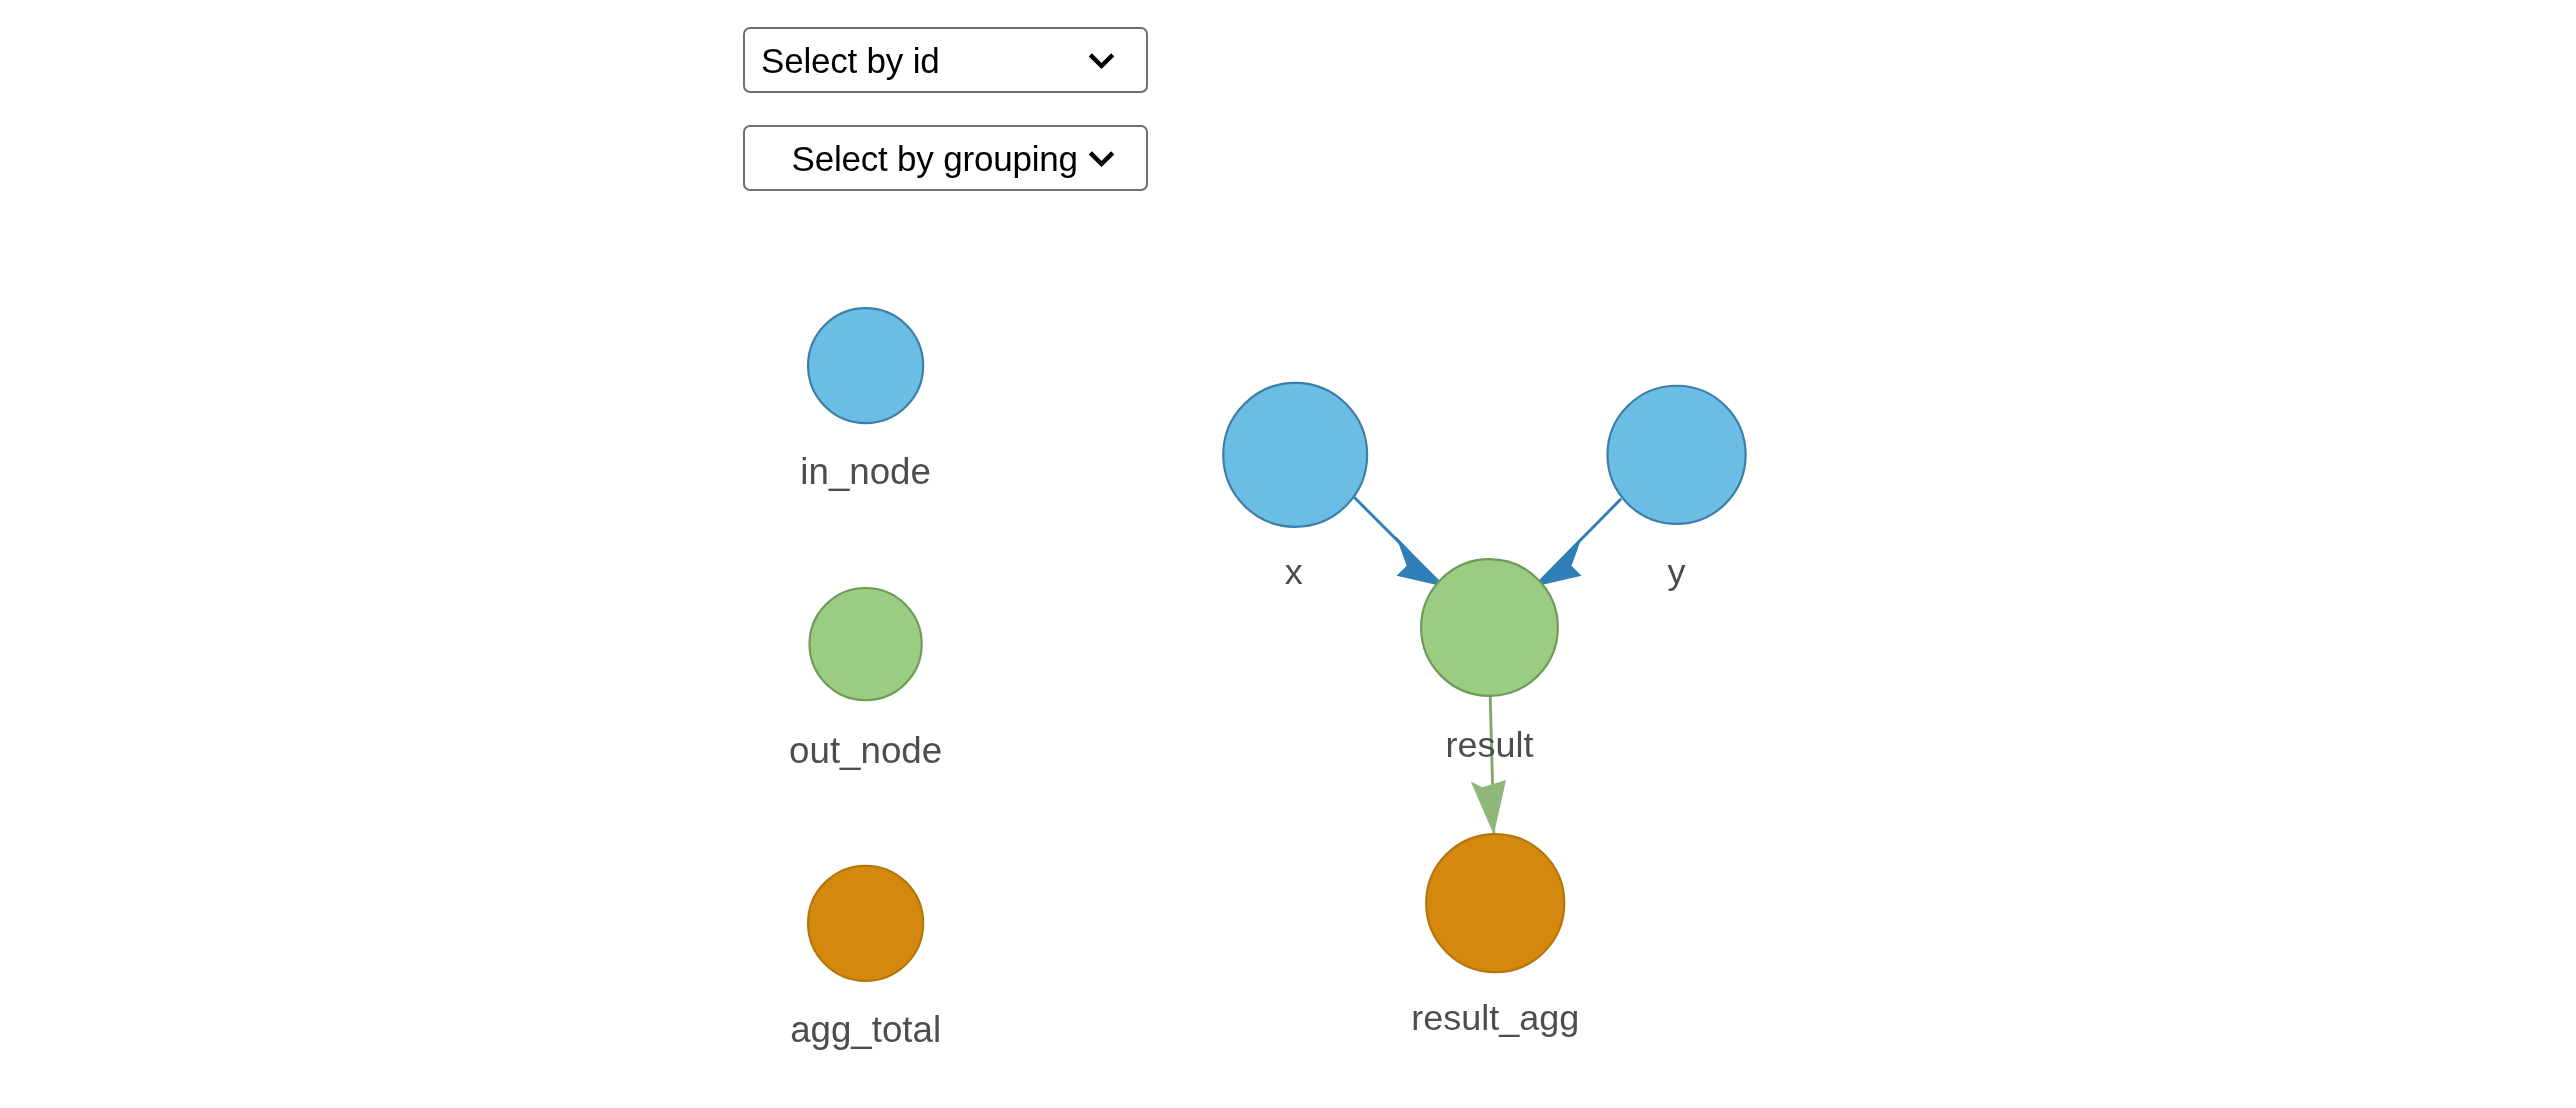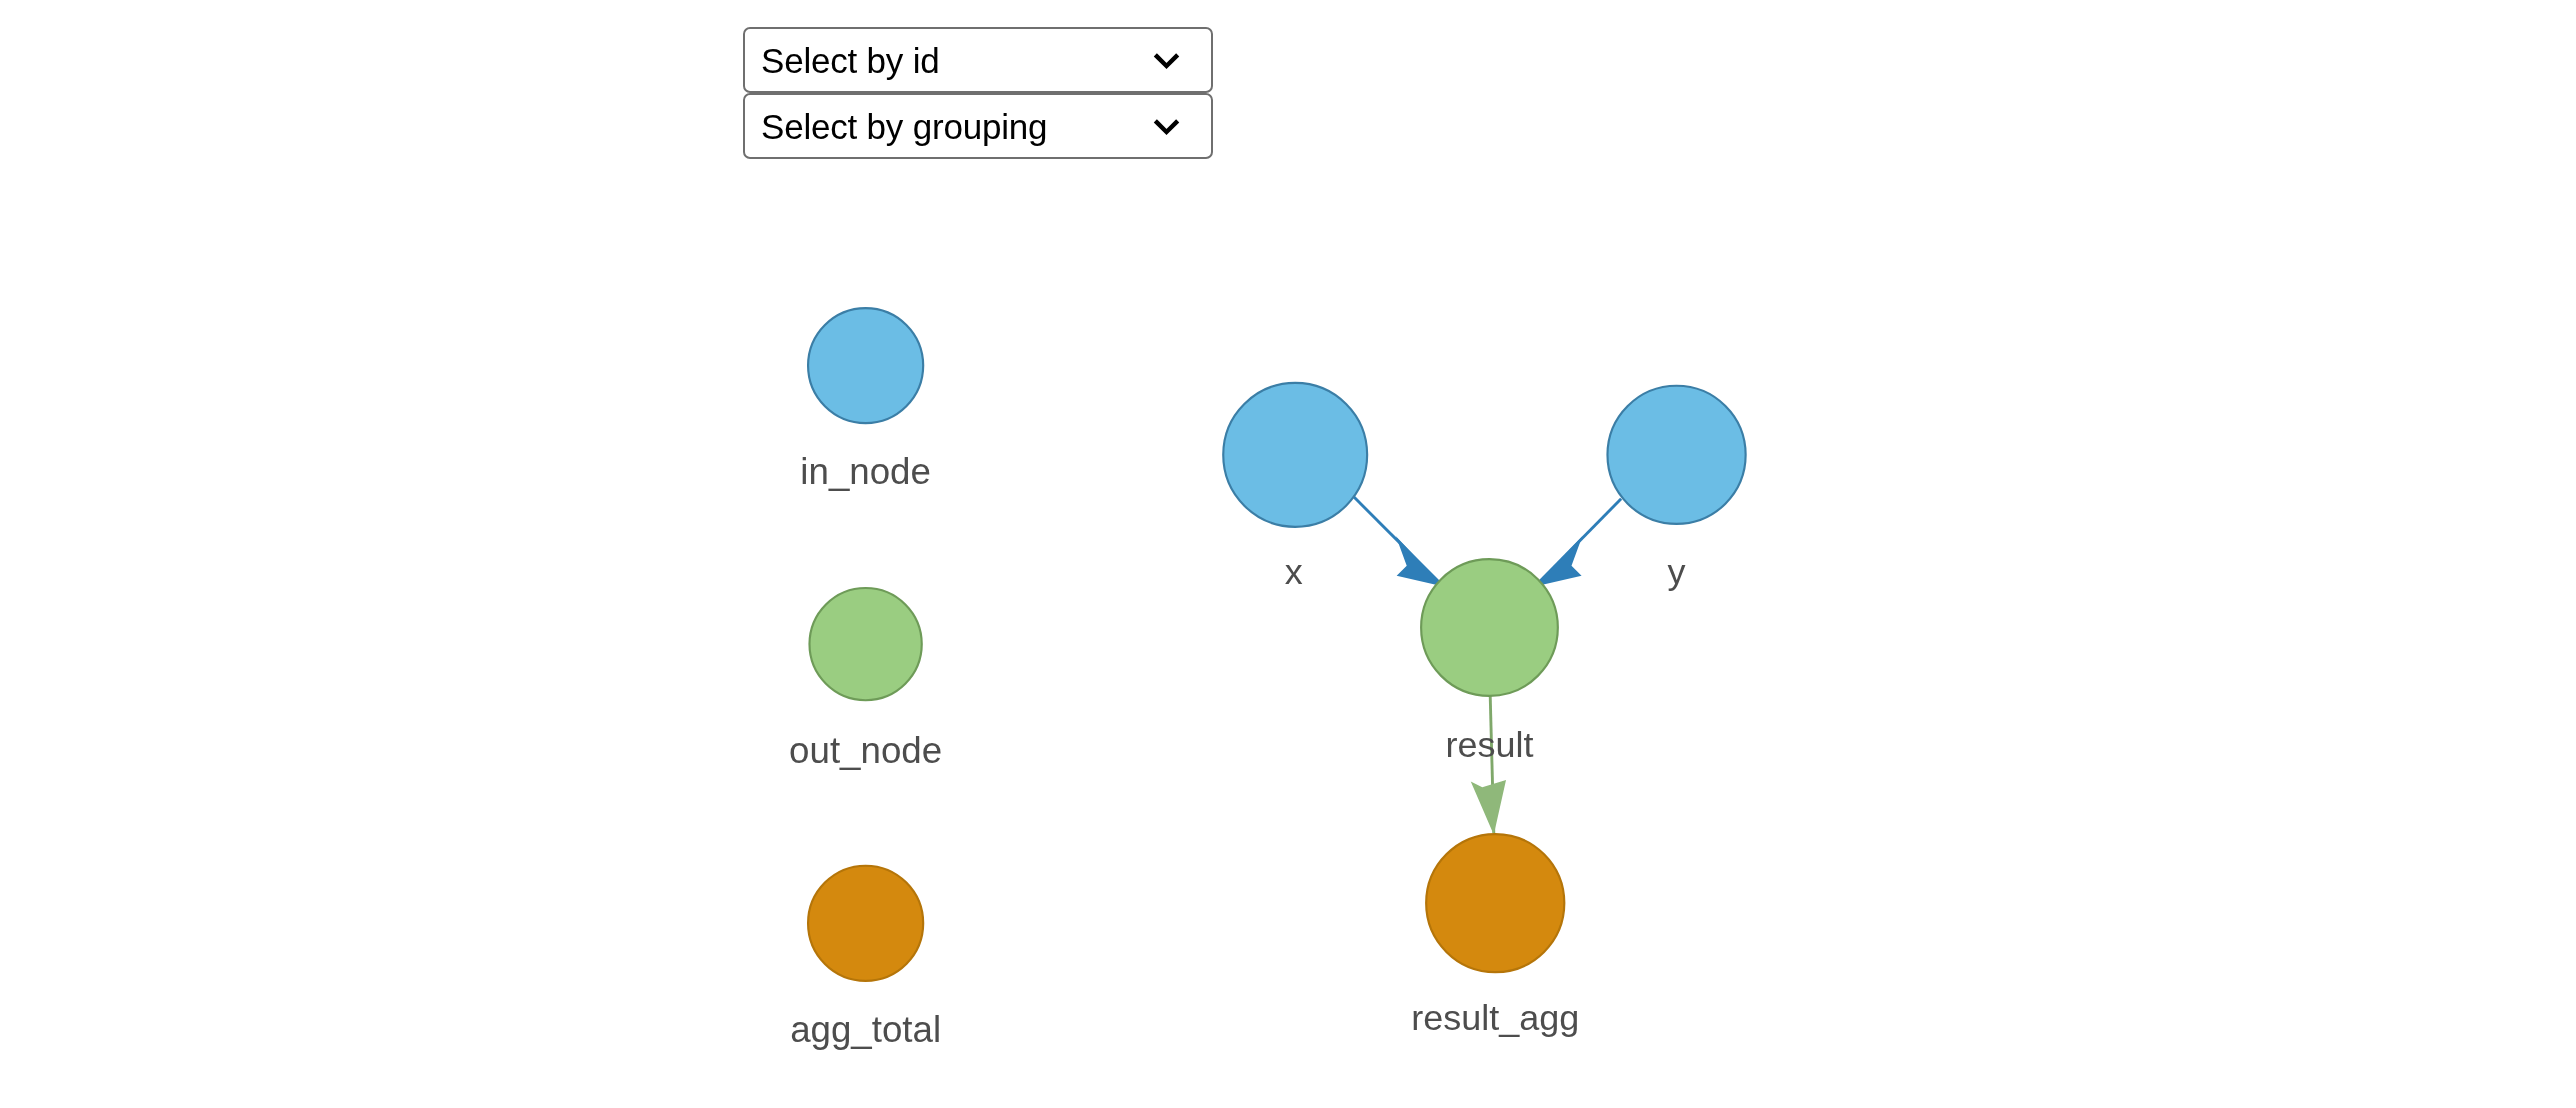--- a/index.html
+++ b/index.html
@@ -26,31 +26,33 @@
   .control-stack {
     position: absolute;
     left: 743px;
     top: 27px;
     width: 432px;
   }
 
   .select-box {
     position: relative;
     box-sizing: border-box;
-    width: 470px;
+    width: 405px;
     height: 66px;
     background: #ffffff;
     border: 2.2px solid #6f6f6f;
     border-radius: 7px;
     display: flex;
     align-items: center;
     padding: 0 28px 0 16px;
     cursor: default;
   }
   .select-box + .select-box {
+    margin-top: 32px;
+    text-align: right;
   }
   .select-label {
     flex: 1 1 auto;
     font-size: 35px;
     line-height: 1;
     color: #000000;
     white-space: nowrap;
     letter-spacing: -0.2px;
   }
   .chevron {

